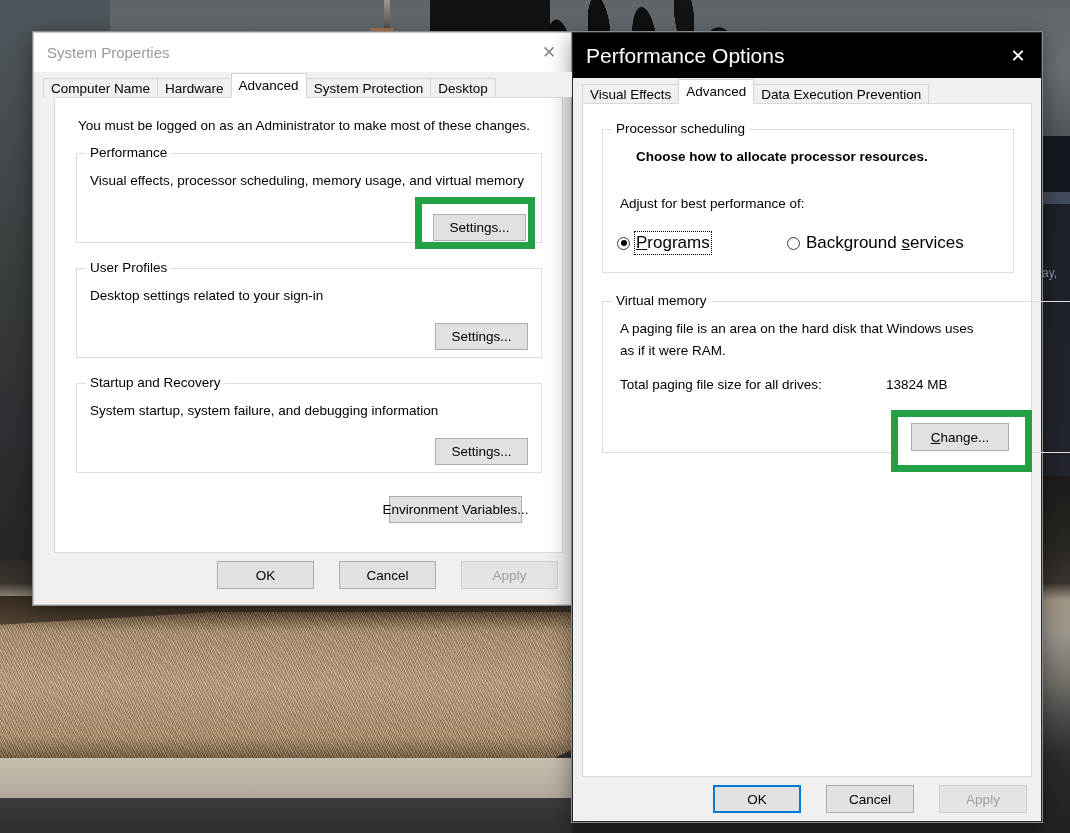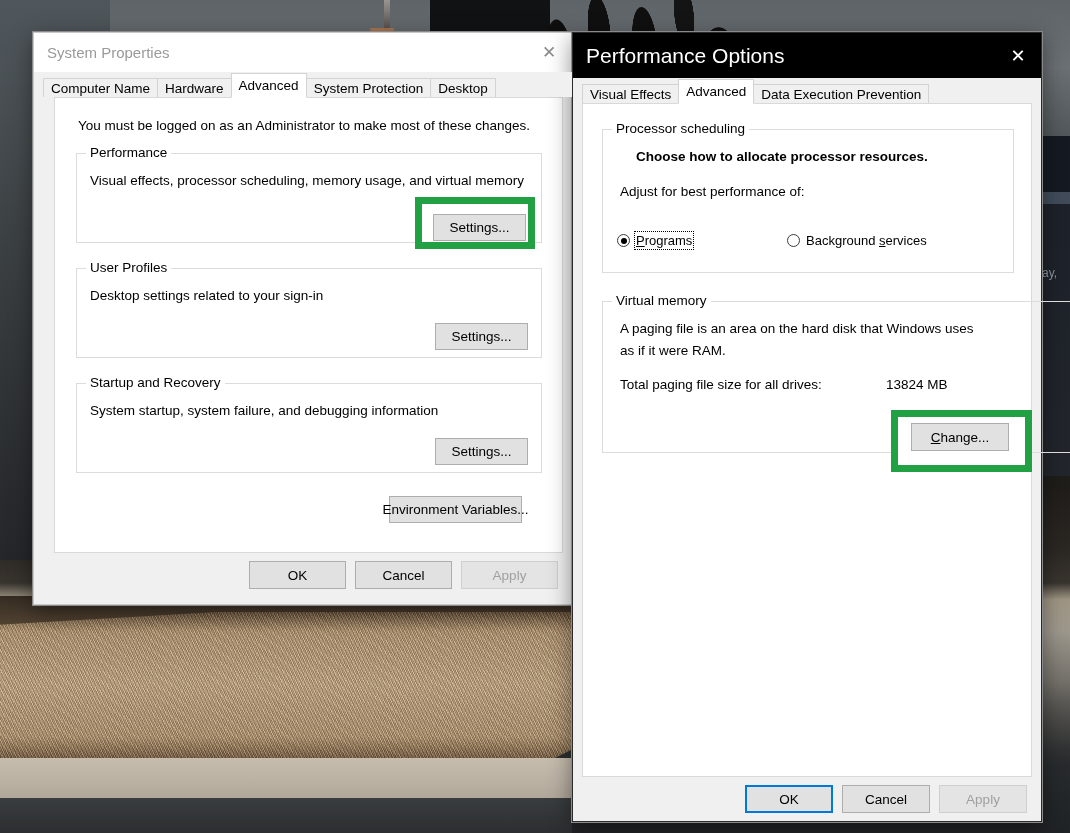--- a/index.html
+++ b/index.html
@@ -292,31 +292,31 @@
     background: #e1e1e1;
   }
   .btn.abs { position: absolute; }
 
   
   .footer {
     position: absolute;
     left: 0; right: 0;
     display: flex;
     justify-content: flex-end;
-    gap: 9px;
+    gap: 25px;
     padding-right: 14px;
     box-sizing: border-box;
   }
 
   
   .radio-row {
     position: absolute;
     display: flex;
     align-items: center;
-    font-size: 13px;
+    font-size: 17px;
     color: #000;
   }
   .radio {
     width: 13px; height: 13px;
     border-radius: 50%;
     border: 1px solid #3b3b3b;
     background: #fff;
     box-sizing: border-box;
     margin-right: 6px;
     position: relative;
@@ -431,21 +431,21 @@
       <div class="tab">Visual Effects</div>
       <div class="tab active">Advanced</div>
       <div class="tab">Data Execution Prevention</div>
     </div>
 
     <div class="tabpage">
 
       <div class="groupbox" style="left:19px; top:25px; width:412px; height:144px;">
         <span class="gb-legend">Processor scheduling</span>
         <span class="gb-text" style="left:33px; top:19px;font-weight:bold;">Choose how to allocate processor resources.</span>
-        <span class="gb-text" style="left:17px; top:54px;">Adjust for best performance of:</span>
+        <span class="gb-text" style="left:17px; top:66px;">Adjust for best performance of:</span>
 
         <div class="radio-row" style="left:14px; top:103px;">
           <span class="radio checked"></span>
           <span class="radio-label focused"><u class="acc">P</u>rograms</span>
         </div>
 
         <div class="radio-row" style="left:184px; top:103px;">
           <span class="radio"></span>
           <span class="radio-label">Background <u class="acc">s</u>ervices</span>
         </div>

